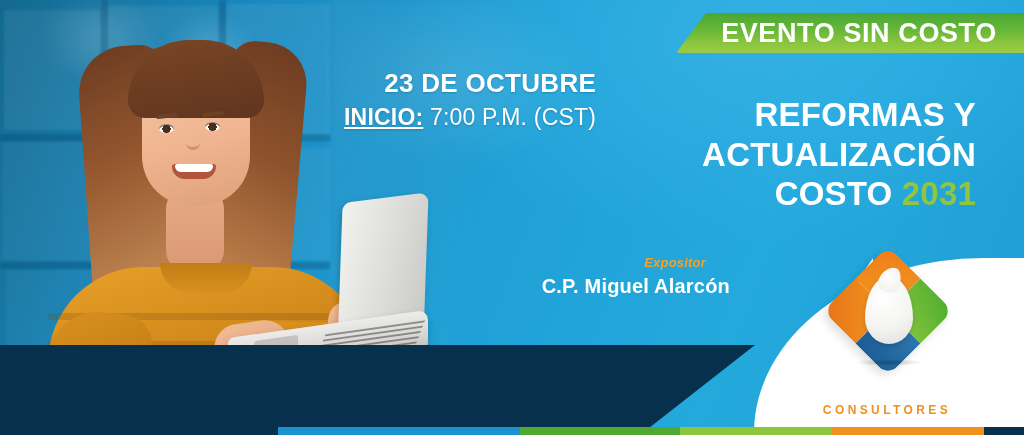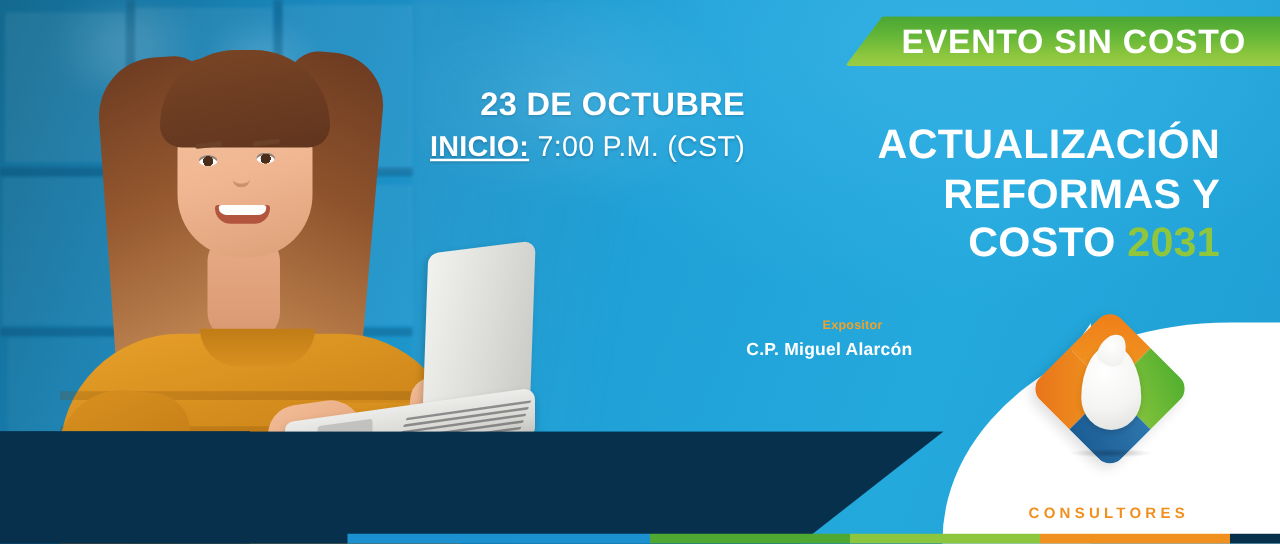--- a/index.html
+++ b/index.html
@@ -99,25 +99,26 @@
   }
   .date-main { font-size:26px; font-weight:bold; letter-spacing:.3px; line-height:1.05; }
   .date-sub  { font-size:23px; font-weight:normal; margin-top:7px; letter-spacing:.2px; }
   .date-sub b { font-weight:bold;text-decoration:underline; }
 
   
   .speaker {
     position:absolute; left:400px; top:255px; width:330px; text-align:right;
   }
   .speaker-role {
-    color:#f4a227; font-size:10px; font-weight:bold; letter-spacing:.2px;
+    color:#f4a227; font-size:13px; font-weight:bold; letter-spacing:.2px;
     padding-right:24px;
+    font-style:italic;
   }
   .speaker-name {
-    color:#ffffff; font-size:14px; font-weight:bold; margin-top:5px; letter-spacing:.2px;
+    color:#ffffff; font-size:20px; font-weight:bold; margin-top:5px; letter-spacing:.2px;
   }
 
   
   .person { position:absolute; left:38px; top:22px; width:420px; height:413px; }
   .p-hairback {
     position:absolute; left:52px; top:22px; width:186px; height:250px;
     background:linear-gradient(150deg,#6d3c23 0%,#8b5230 35%,#a9683c 70%,#c08a55 100%);
     border-radius:94px 94px 70px 70px;
   }
   .p-neck {
@@ -344,22 +345,22 @@
   <div class="navy-left-edge"></div>
   <div class="navy-band"></div>
 
   <div class="white-arch"></div>
 
   <div class="green-ribbon">
     <span class="rib-text">EVENTO SIN COSTO</span>
   </div>
 
   <div class="headline">
+    <span class="ln">REFORMAS Y</span>
     <span class="ln">ACTUALIZACIÓN</span>
-    <span class="ln">REFORMAS Y</span>
     <span class="ln"><span>COSTO</span> <span class="yr">2031</span></span>
   </div>
 
   <div class="date-block">
     <div class="date-main">23 DE OCTUBRE</div>
     <div class="date-sub"><b>INICIO:</b> <span>7:00 P.M. (CST)</span></div>
   </div>
 
   <div class="speaker">
     <div class="speaker-role">Expositor</div>

